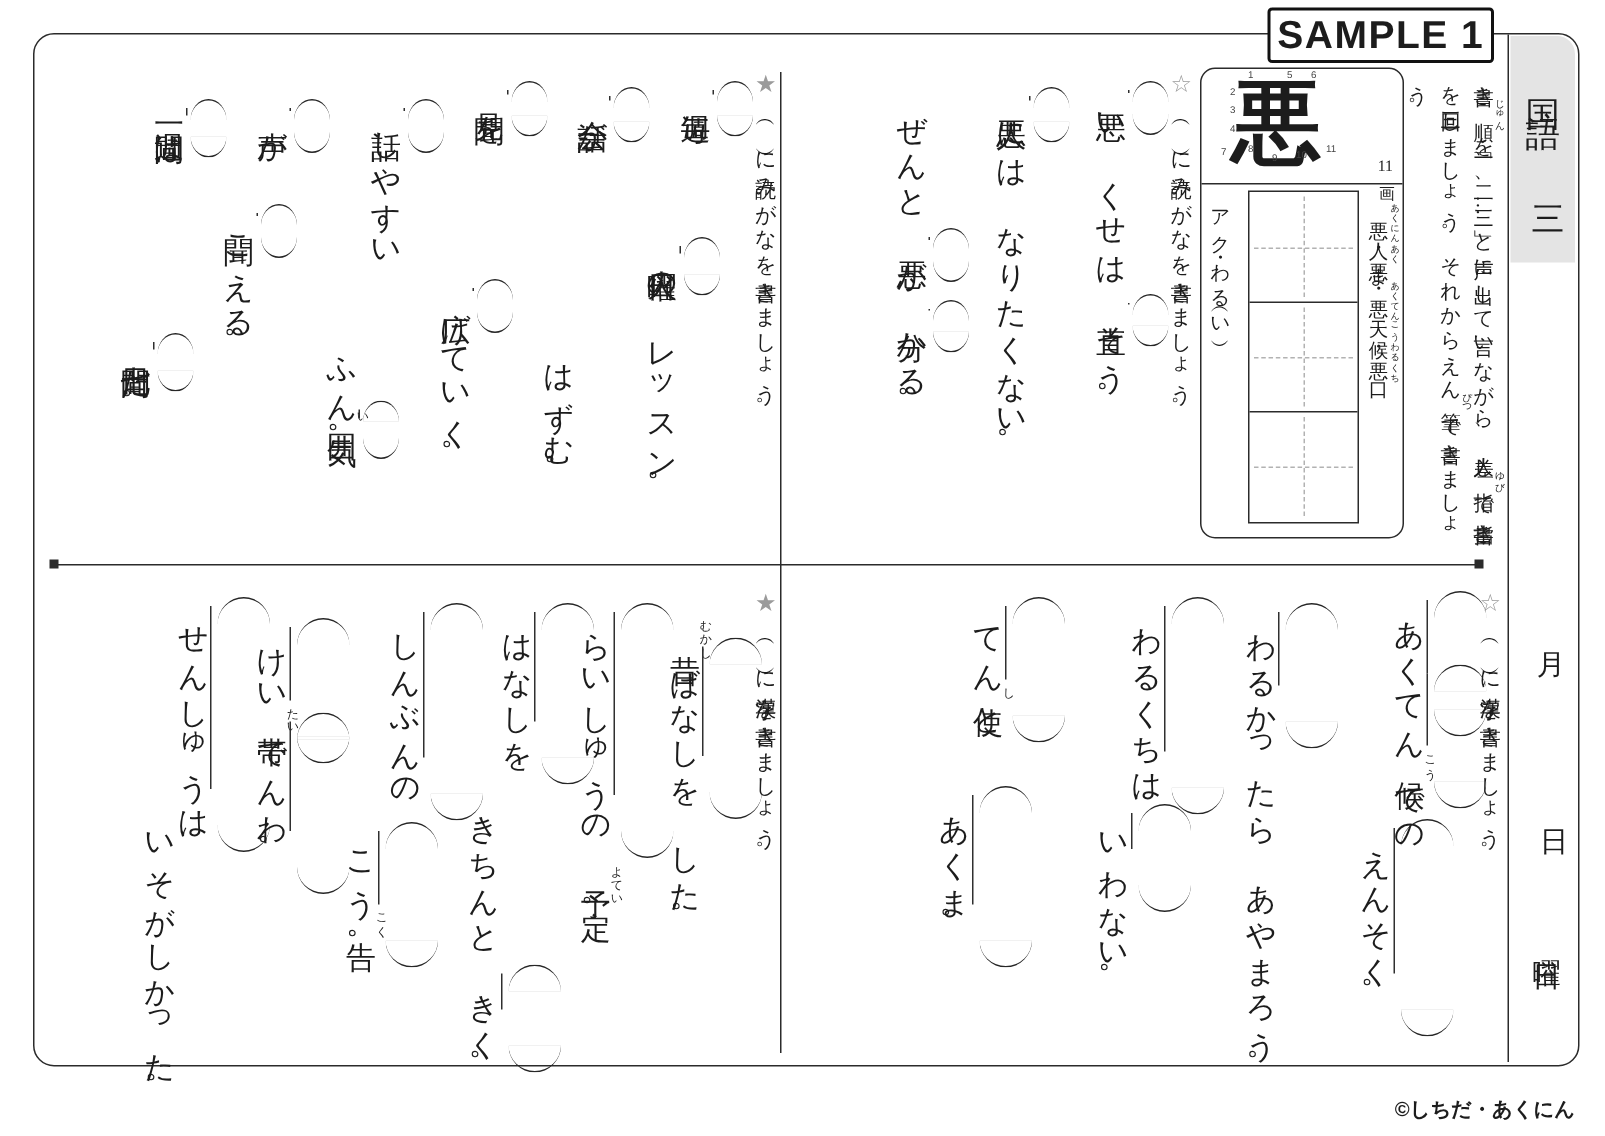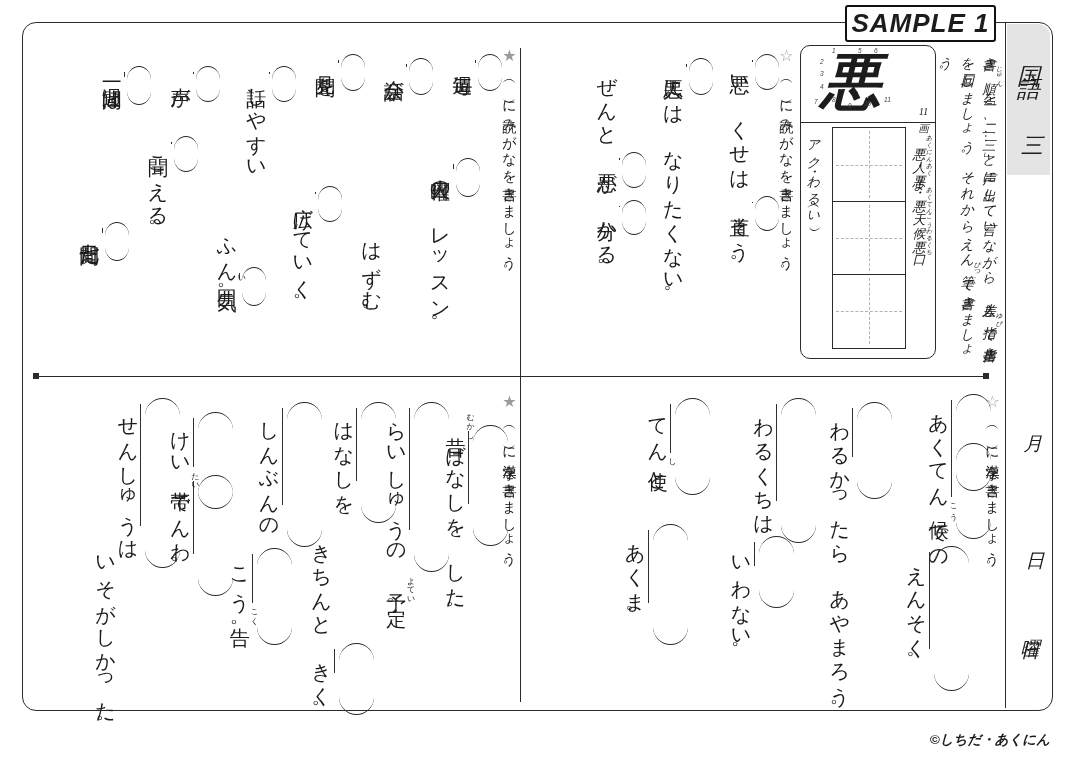--- a/index.html
+++ b/index.html
@@ -1,18 +1,18 @@
 <!DOCTYPE html>
 <html><head>
 <meta charset="utf-8">
 <style>
   html,body{margin:0;padding:0;background:#fff;}
   body{width:1070px;height:757px;position:relative;overflow:hidden;
        font-family:"Liberation Serif","DejaVu Serif",serif;color:#1c1c1c;}
-  .abs{position:absolute;font-style:italic;}
+  .abs{position:absolute;}
   
   .page-border{left:22px;top:22px;width:1029px;height:687px;border:1.7px solid #2b2b2b;border-radius:14px;background:#fff;}
   .sidebar-line{left:1005px;top:23px;height:685px;width:0;border-left:1.5px solid #2b2b2b;}
   .sidebar-gray{left:1007px;top:24px;width:43px;height:151px;background:#e4e4e4;border-top-right-radius:12px;}
   .v-div{left:520px;top:48px;height:654px;width:0;border-left:1.4px solid #2b2b2b;}
   .h-div{left:34px;top:376px;width:954px;height:0;border-top:1.7px solid #2b2b2b;}
   .h-div::before,.h-div::after{content:"";position:absolute;width:6px;height:6px;background:#2b2b2b;top:-4px;}
   .h-div::before{left:-1px;} .h-div::after{right:-1px;}
   
   .sample-box{left:845px;top:5px;width:147px;height:33px;border:2.7px solid #111;border-radius:3px;background:#fff;

